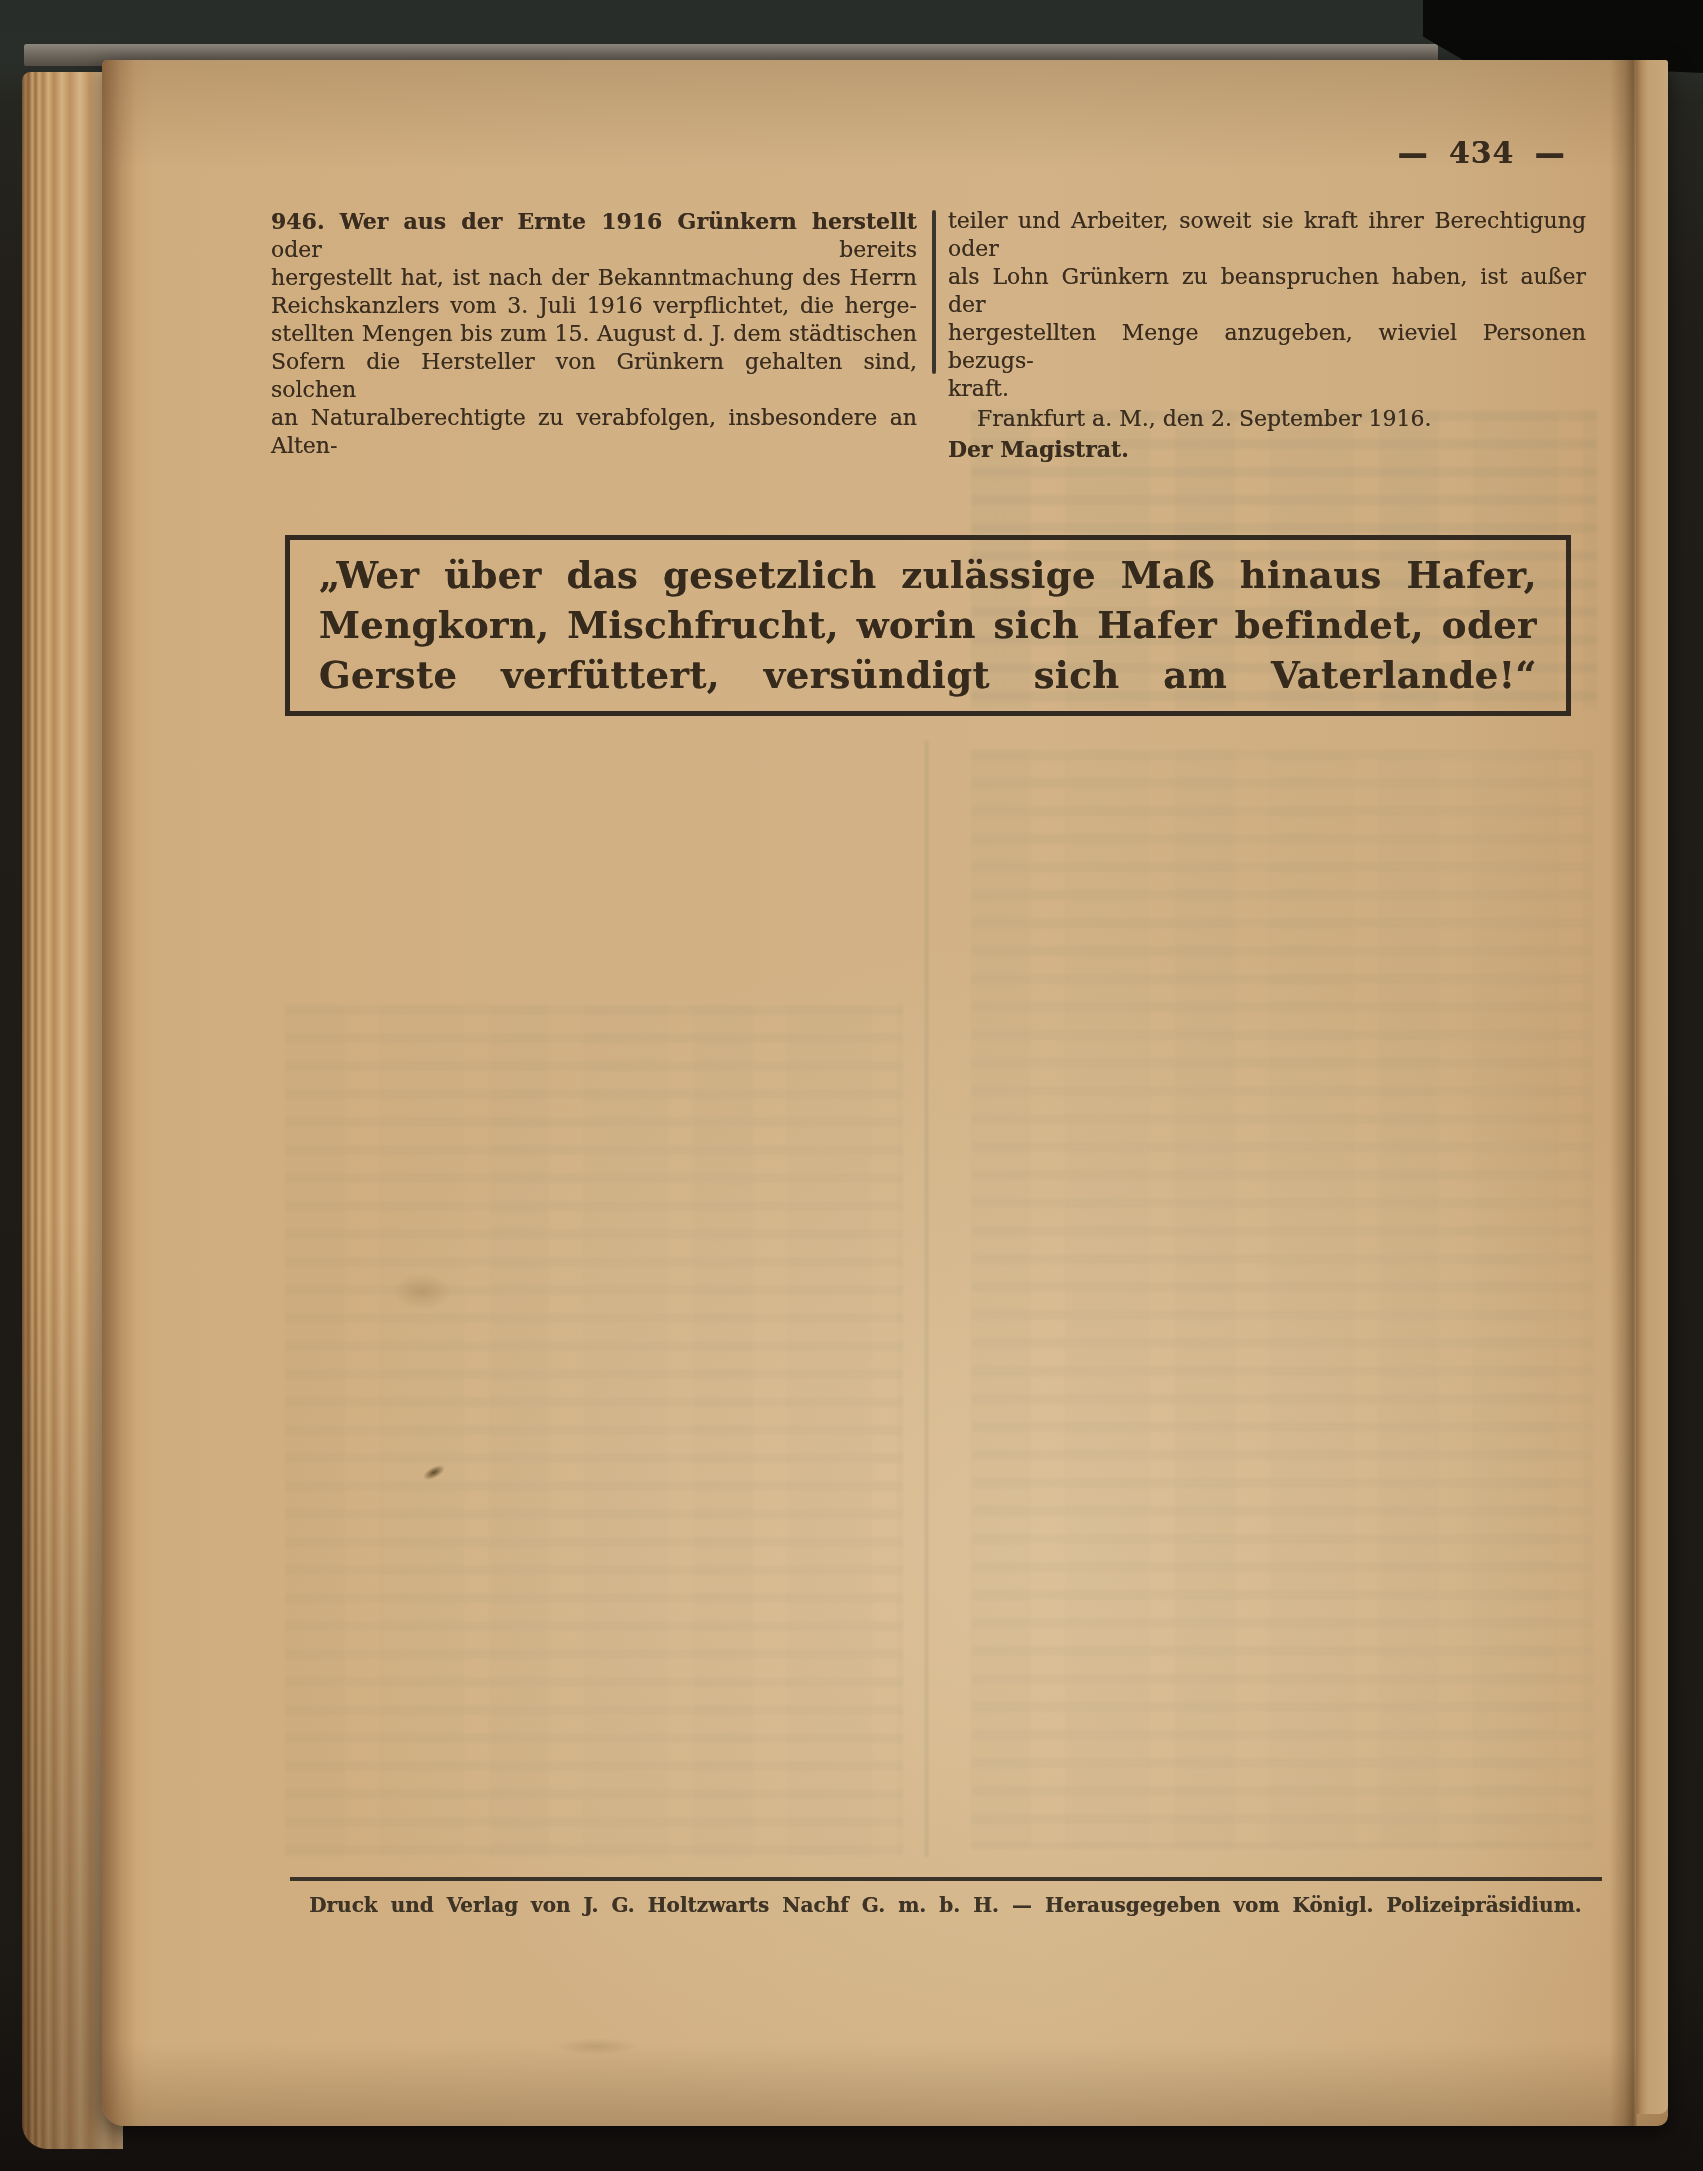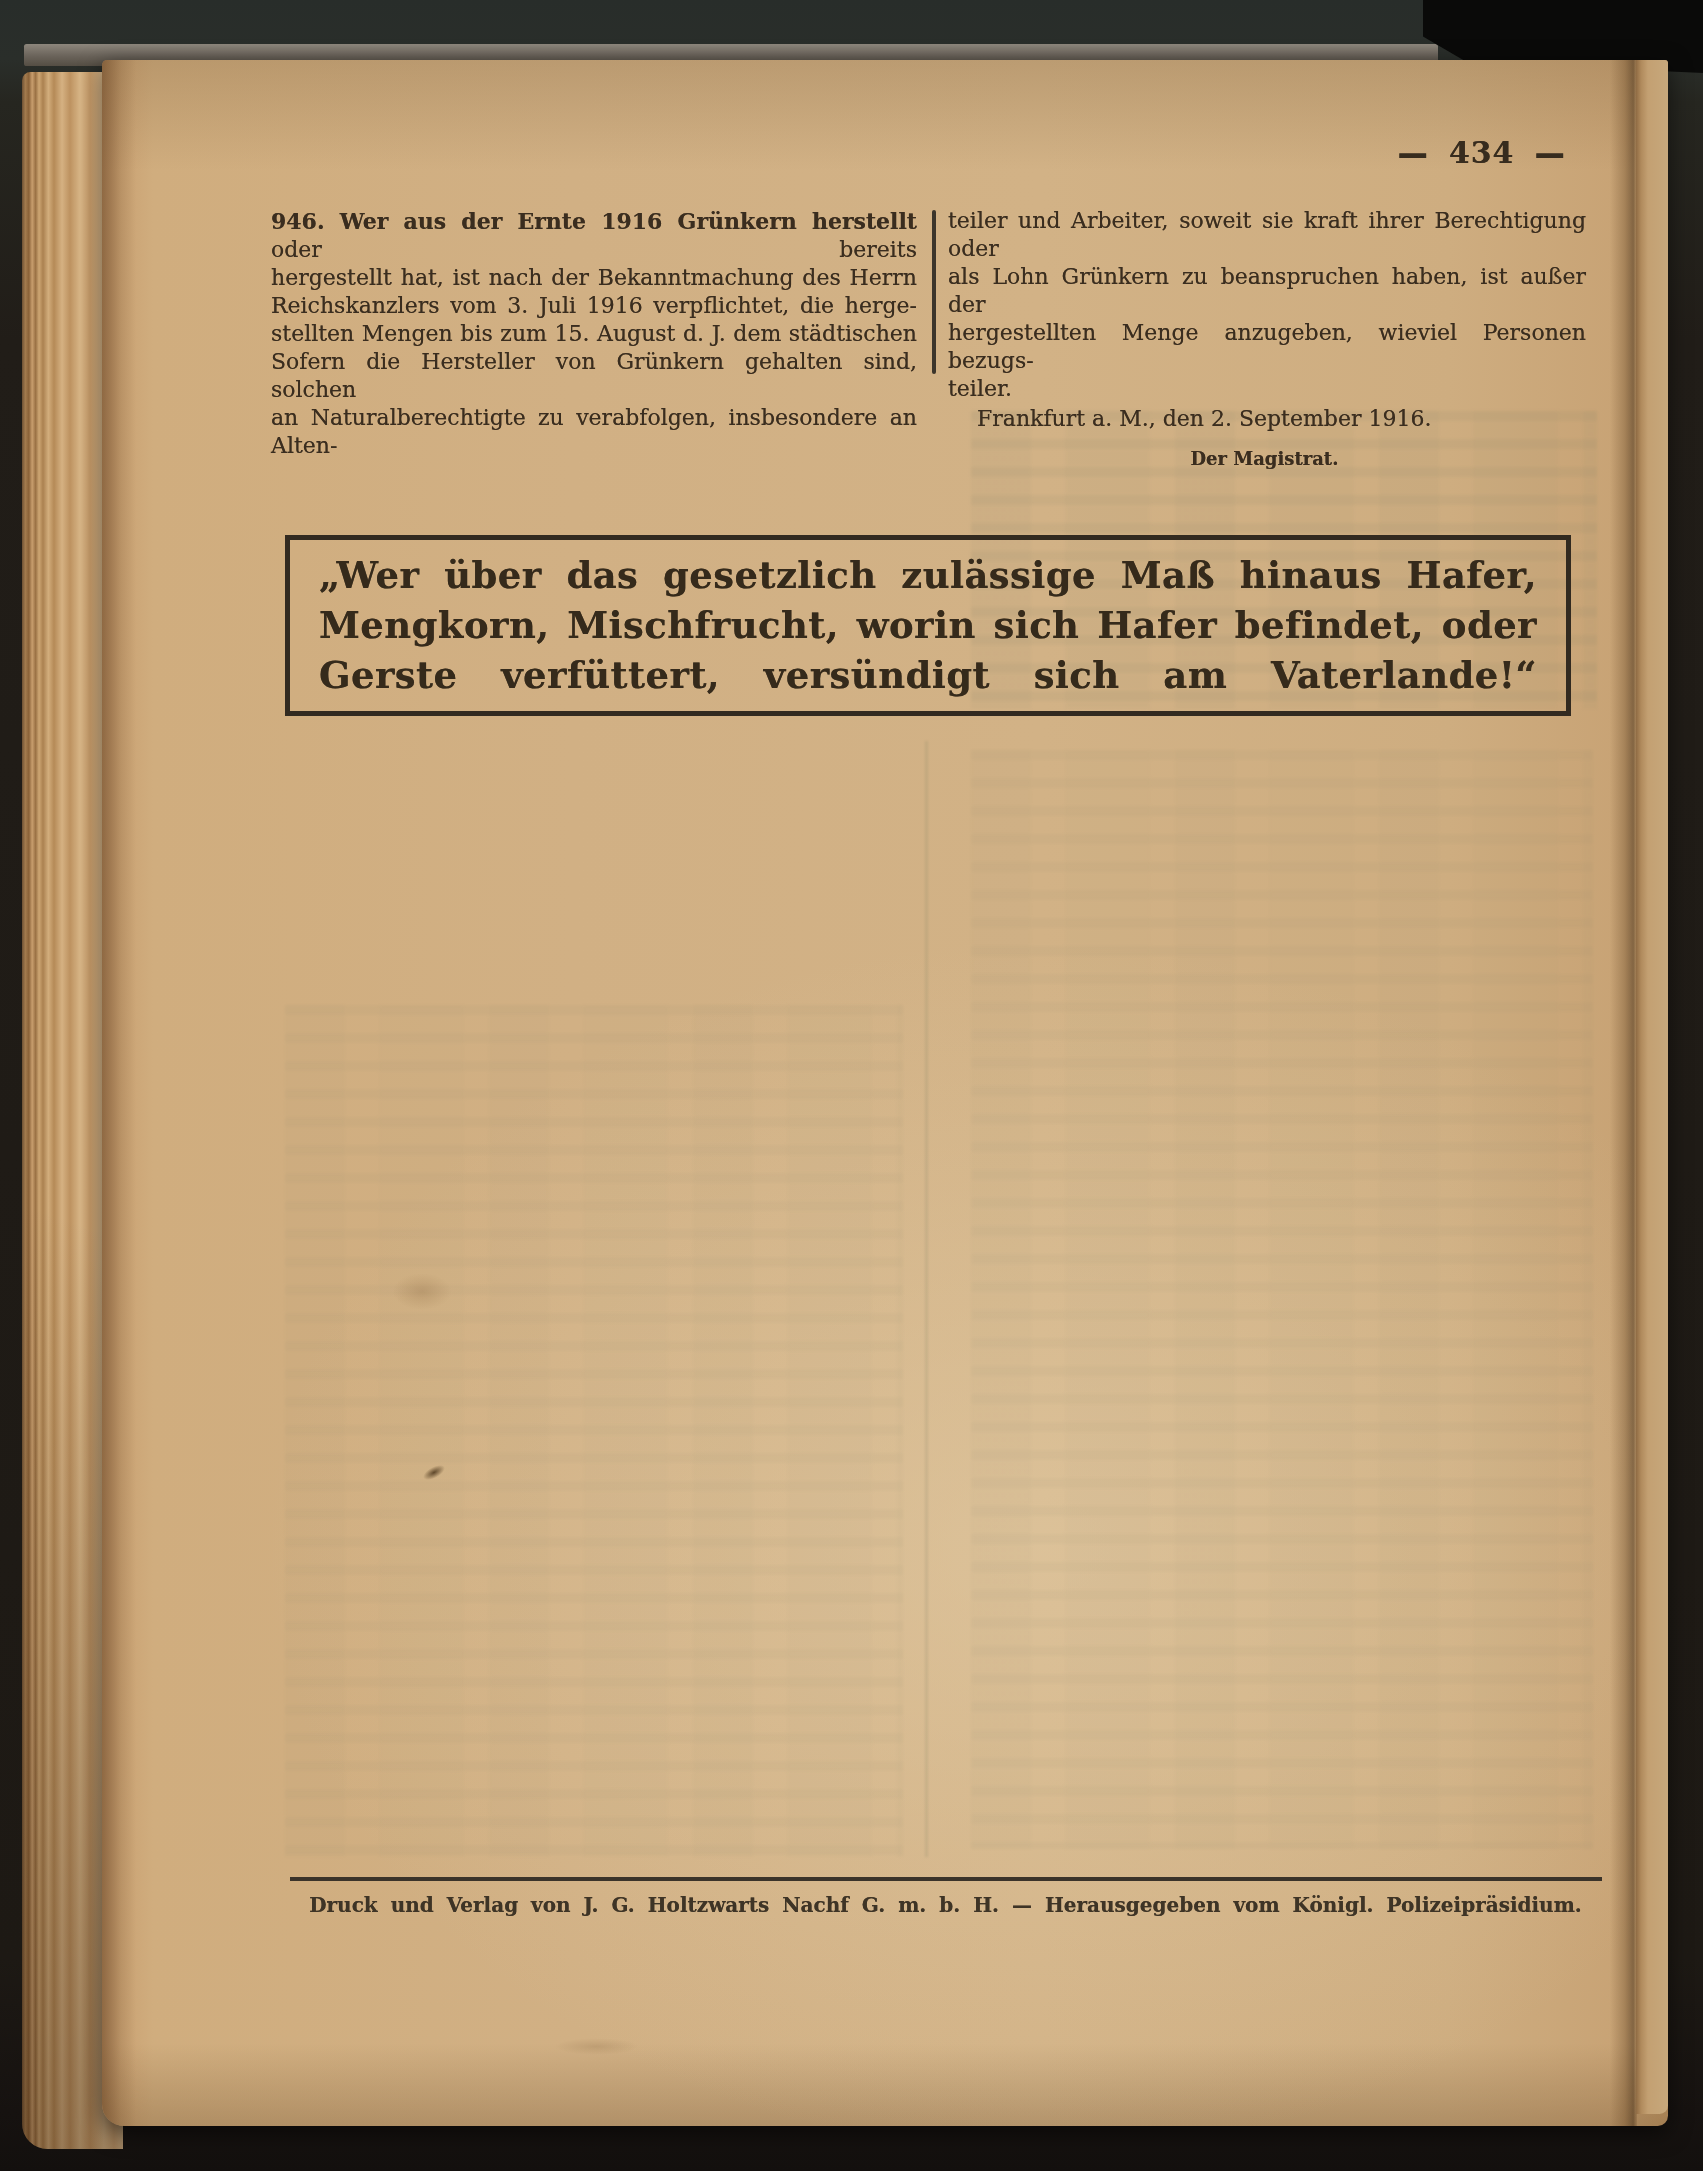--- a/index.html
+++ b/index.html
@@ -59,21 +59,21 @@
   .page-header .dash{display:inline-block;margin:0 20.4px;transform:scaleY(1.3);}
   .col{position:absolute;width:646px;}
   .col-left{top:207px;left:271px;}
   .col-right{top:207px;left:948px;width:638px;}
   .col-rule{position:absolute;top:210px;left:932px;width:4.3px;height:164px;
     background:#3c352b;border-radius:2.6px;}
   .tline{font-size:22px;line-height:28px;}
   .jline{text-align:justify;text-align-last:justify;}
   .plain{text-align:left;}
   .dateline{font-size:22px;line-height:28px;text-indent:29px;margin-top:1.7px;}
-  .signature{font-size:18px;line-height:28px;text-align:center;padding-right:5.1px;font-weight:bold;margin-top:12px;}
+  .signature{font-size:22px;line-height:28px;text-align:left;padding-right:5.1px;font-weight:bold;margin-top:2px;}
   .proclamation-box{position:absolute;top:535px;left:285px;width:1286px;height:181px;
     box-sizing:border-box;border:5.1px solid #322a20;padding:10.2px 29px;}
   .box-line{font-size:37px;line-height:50px;font-weight:bold;letter-spacing:0.4px;color:#352a1b;}
   .footer-rule{position:absolute;top:1877px;left:290px;width:1312px;height:4.3px;background:#3a332a;}
   .footer-text{position:absolute;top:1893px;left:281px;width:1329px;text-align:center;
     font-size:20px;font-weight:bold;word-spacing:6px;color:#3e3426;}
 </style>
 </head>
 <body>
 
@@ -108,21 +108,21 @@
     <div class="tline jline">an Naturalberechtigte zu verabfolgen, insbesondere an Alten-</div>
   </div>
 
 <div class="col-rule"></div>
 
 <div class="col col-right print">
   <div>
       <div class="tline jline">teiler und Arbeiter, soweit sie kraft ihrer Berechtigung oder</div>
       <div class="tline jline">als Lohn Grünkern zu beanspruchen haben, ist außer der</div>
       <div class="tline jline">hergestellten Menge anzugeben, wieviel Personen bezugs-</div>
-      <div class="tline plain">teiler.</div>
+      <div class="tline plain">kraft.</div>
     </div>
   <div class="dateline">Frankfurt a. M., den 2. September 1916.</div>
   <div class="signature">Der Magistrat.</div>
 </div>
 
 <div class="proclamation-box print">
     <div class="box-line jline">„Wer über das gesetzlich zulässige Maß hinaus Hafer,</div>
     <div class="box-line jline">Mengkorn, Mischfrucht, worin sich Hafer befindet, oder</div>
     <div class="box-line jline">Gerste verfüttert, versündigt sich am Vaterlande!“</div>
   </div>

